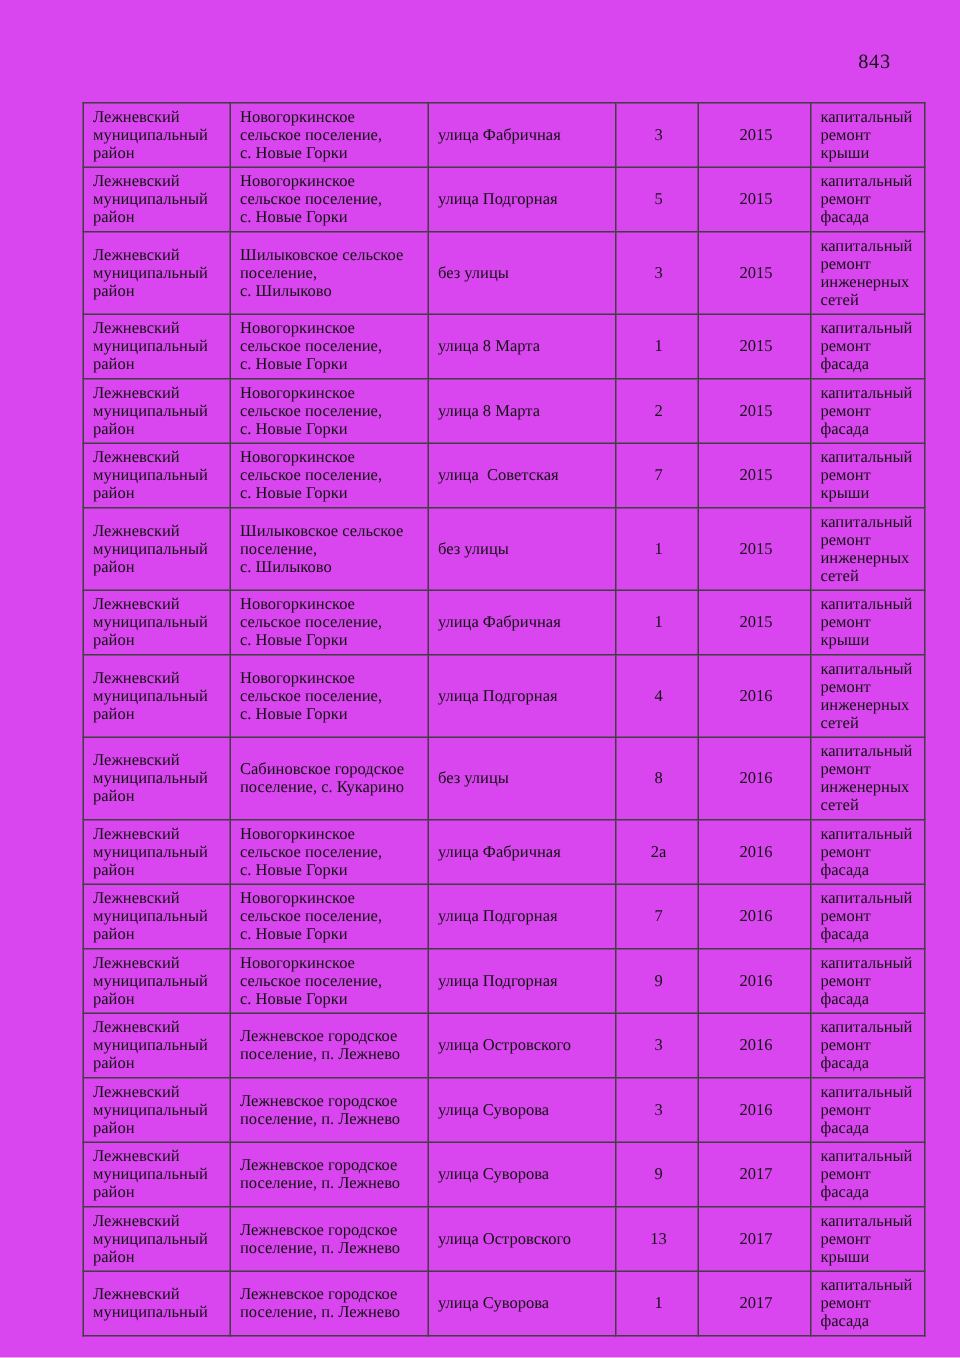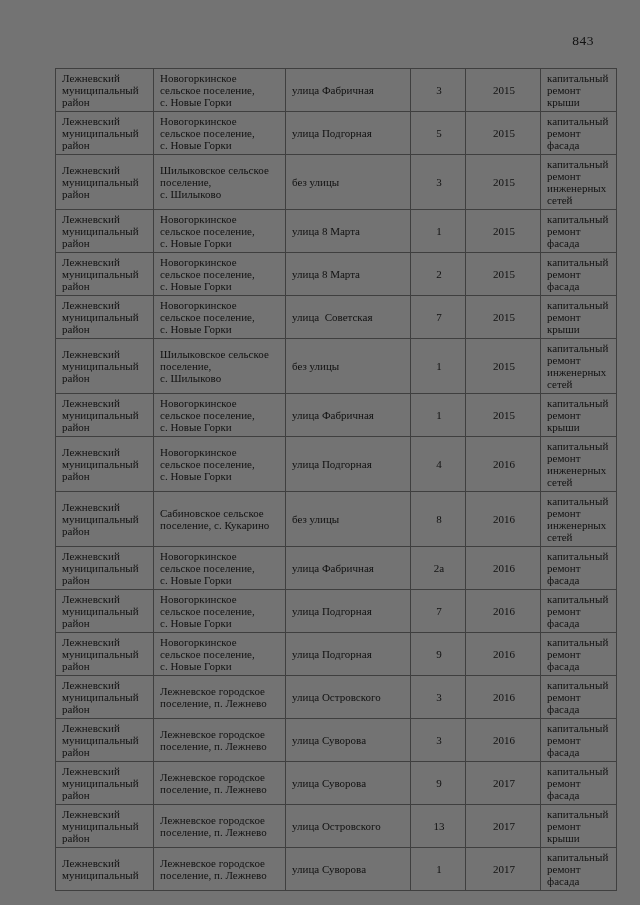--- a/index.html
+++ b/index.html
@@ -4,21 +4,21 @@
 <style>
   html, body {
     margin: 0;
     padding: 0;
     background: #ffffff;
   }
   .page {
     position: relative;
     width: 640px;
     height: 905px;
-    background: #737373;
+    background: #d946ef;
     overflow: hidden;
     font-family: "Liberation Serif", "DejaVu Serif", serif;
     color: #111111;
   }
   .page-number {
     position: absolute;
     top: 33px;
     left: 561px;
     width: 44px;
     text-align: center;
@@ -190,21 +190,21 @@
           <td class="cell cell-year">2016</td>
           <td class="cell cell-work">капитальный
 ремонт
 инженерных
 сетей</td>
         </tr>
         <tr>
           <td class="cell cell-district">Лежневский
 муниципальный
 район</td>
-          <td class="cell cell-settlement">Сабиновское сельское
+          <td class="cell cell-settlement">Сабиновское городское
 поселение, с. Кукарино</td>
           <td class="cell cell-street">без улицы</td>
           <td class="cell cell-house">8</td>
           <td class="cell cell-year">2016</td>
           <td class="cell cell-work">капитальный
 ремонт
 инженерных
 сетей</td>
         </tr>
         <tr>

